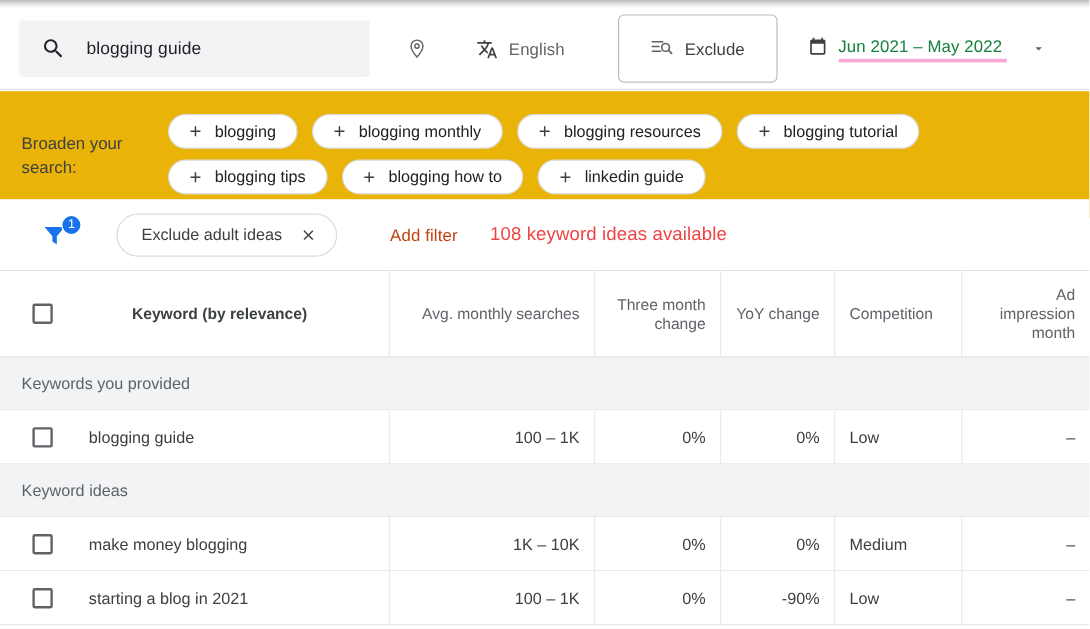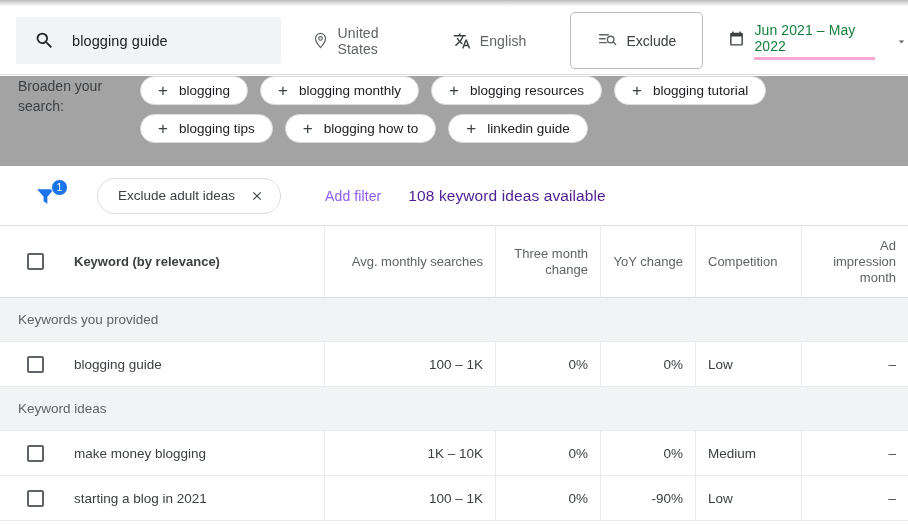--- a/index.html
+++ b/index.html
@@ -69,22 +69,22 @@
   }
   .date-text {
     margin-left:9px; font-size:14px; color:#15803d; letter-spacing:.1px;
     border-bottom:3px solid #f9a8d4; padding-bottom:3px; padding-right:4px;
   }
   .date-arrow { margin-left:20px; width:13px; height:13px; }
 
   
   .broaden-row {
     position:absolute; top:76px; left:0; width:908px; height:106px;
-    background:#a3a3a3; border-bottom:1px solid #e0e0e0;
-    display:flex; align-items:flex-start;
+    background:#eab308; border-bottom:1px solid #e0e0e0;
+    display:flex; align-items:center;
   }
   .broaden-label {
     margin-left:18px; width:108px; flex:none;
     font-size:14px; color:#3c4043; line-height:20px;
   }
   .chips-wrap {
     margin-left:14px; display:flex; flex-wrap:wrap; gap:9px 12px;
     width:762px;
   }
   .chip {
@@ -112,43 +112,43 @@
     border:1.5px solid #fff; font-weight:500;
   }
   .filter-chip {
     margin-left:30px; height:36px;
     border:1px solid #dadce0; border-radius:18px;
     display:flex; align-items:center; padding:0 16px 0 20px;
     font-size:13.5px; color:#3c4043; background:#fff; cursor:pointer;
   }
   .filter-chip .x { margin-left:15px; width:14px; height:14px; display:flex; }
   .add-filter {
-    margin-left:44px; font-size:14px; color:#8b5cf6; cursor:pointer; letter-spacing:.1px;
+    margin-left:44px; font-size:14px; color:#c2410c; cursor:pointer; letter-spacing:.1px;
   }
   .ideas-count {
-    margin-left:27px; font-size:15.5px; color:#4c1d95; letter-spacing:.1px;
+    margin-left:27px; font-size:15.5px; color:#ef4444; letter-spacing:.1px;
   }
 
   
   .table { position:absolute; top:226px; left:0; width:908px; }
 
   .thead {
     display:flex; height:72px; background:#fff;
     border-bottom:1px solid #dadce0;
   }
   .th {
     display:flex; align-items:center;
     padding:0 12px;
     font-size:13px; color:#5f6368; line-height:16px;
     border-left:1px solid #e8eaed;
     cursor:pointer;
   }
   .th:first-child { border-left:none; }
   .th.right { justify-content:flex-end; text-align:right; }
-  .th.left { justify-content:flex-start; text-align:left; }
+  .th.left { justify-content:flex-start; text-align:left;gap:36px; }
   .th .sorted { font-weight:700; color:#3c4043; }
 
   .section-row {
     height:44px; background:#f1f3f4;
     display:flex; align-items:center;
     font-size:13.5px; color:#5f6368;
     padding-left:18px;
     border-bottom:1px solid #e8eaed;
   }
 
@@ -200,21 +200,20 @@
       </svg>
       <span class="search-text">blogging guide</span>
     </div>
 
     <div class="hdr-item" id="loc-item">
       <span class="hicon">
         <svg width="17" height="17" viewBox="0 0 24 24">
           <path d="M12 2C8.13 2 5 5.13 5 9c0 5.25 7 13 7 13s7-7.75 7-13c0-3.87-3.13-7-7-7zm0 9.5a2.5 2.5 0 0 1 0-5 2.5 2.5 0 0 1 0 5z" fill="none" stroke="#5f6368" stroke-width="1.7"></path>
         </svg>
       </span>
-      <span class="hlabel">United States</span>
     </div>
 
     <div class="hdr-item" id="lang-item">
       <span class="hicon">
         <svg width="18" height="18" viewBox="0 0 24 24">
           <path d="M12.87 15.07l-2.54-2.51.03-.03A17.52 17.52 0 0 0 14.07 6H17V4h-7V2H8v2H1v2h11.17C11.5 7.92 10.44 9.75 9 11.35 8.07 10.32 7.3 9.19 6.69 8h-2c.73 1.63 1.73 3.17 2.98 4.56l-5.09 5.02L4 19l5-5 3.11 3.11.76-2.04zM18.5 10h-2L12 22h2l1.12-3h4.75L21 22h2l-4.5-12zm-2.62 7l1.62-4.33L19.12 17h-3.24z" fill="#3c4043"></path>
         </svg>
       </span>
       <span class="hlabel">English</span>
     </div>

